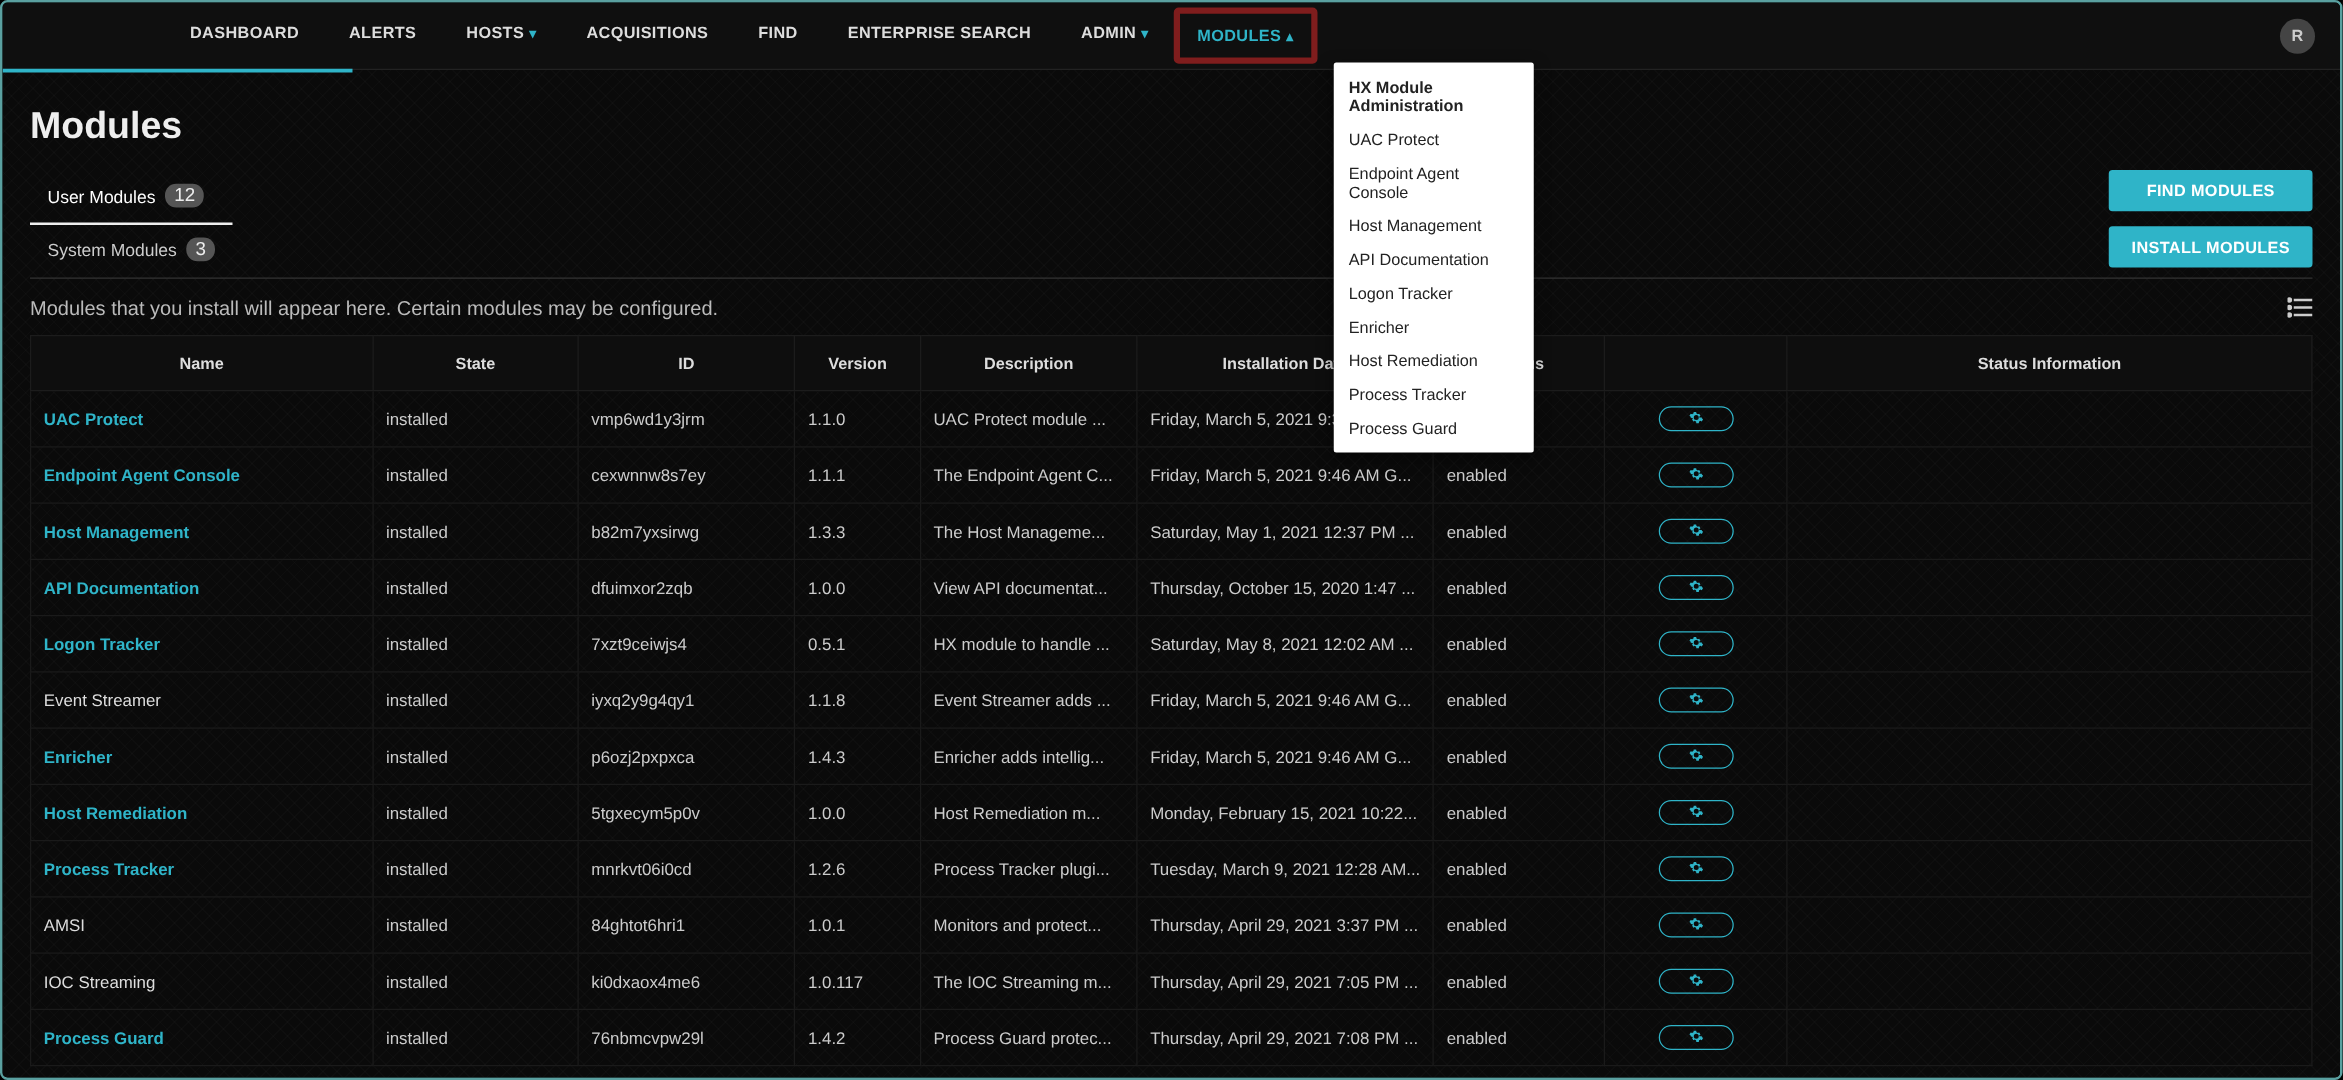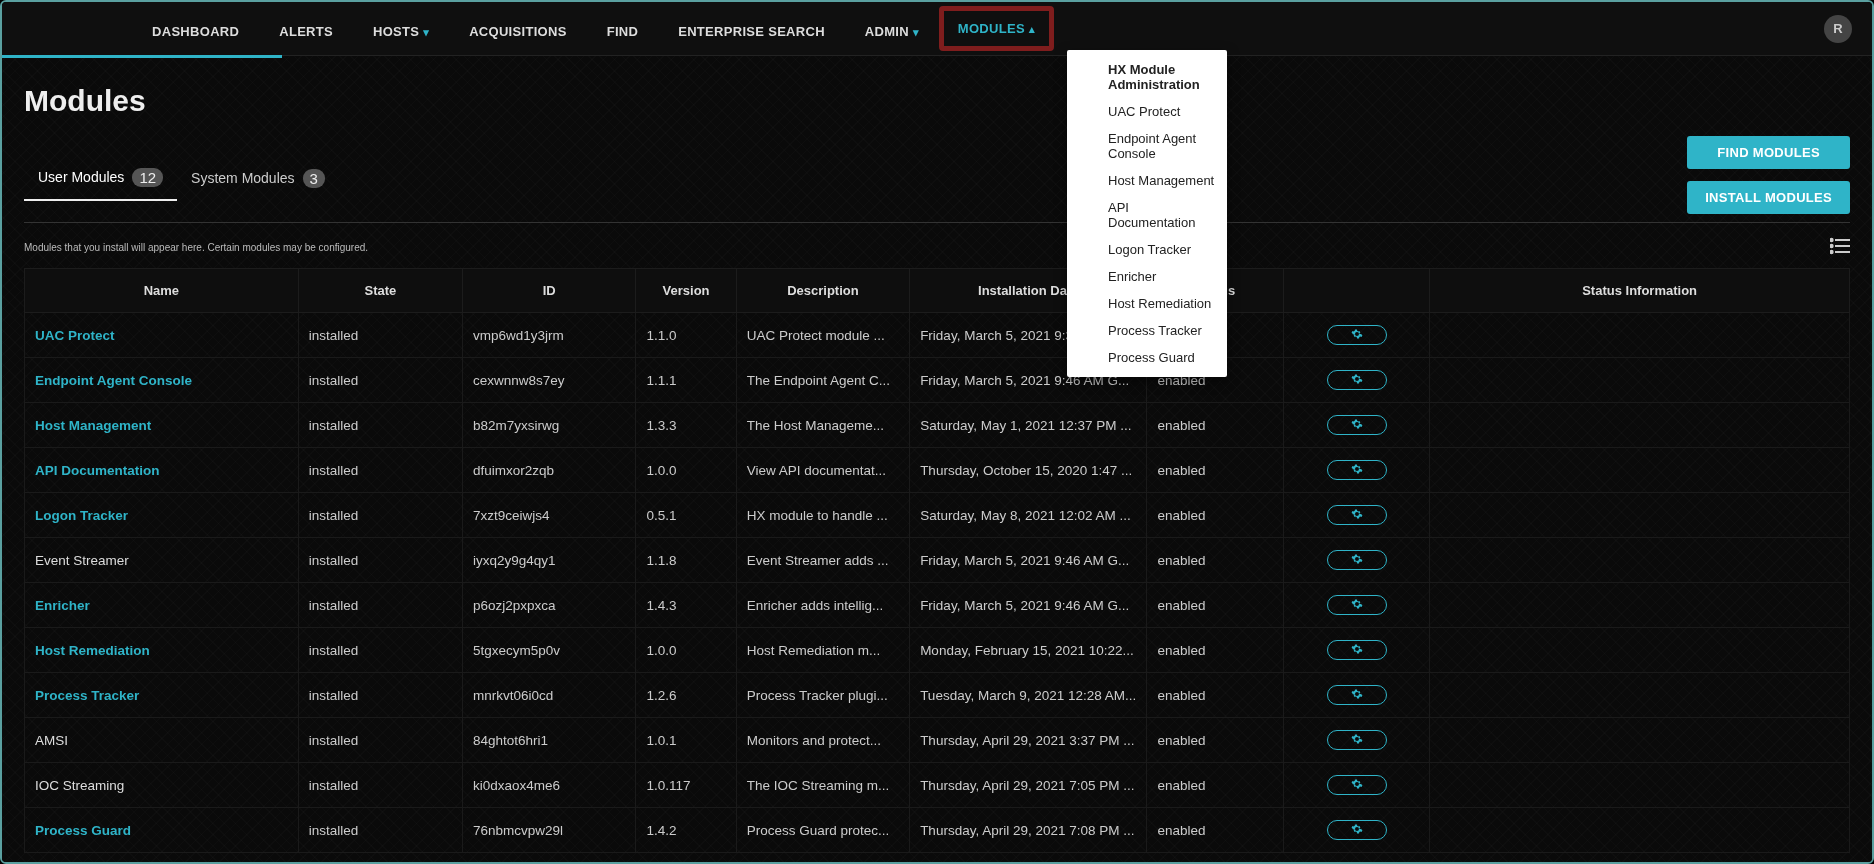--- a/index.html
+++ b/index.html
@@ -24,21 +24,21 @@
   .topbar {
     display: flex;
     align-items: center;
     height: 54px;
     background: #0f0f0f;
     border-bottom: 1px solid #222;
     padding: 0 20px;
   }
   .logo { display: flex; align-items: center; gap: 10px; color: #fff; font-weight: 300; letter-spacing: 2px; font-size: 18px; }
   .logo svg { width: 22px; height: 22px; }
-  .nav { display: flex; gap: 0; margin-left: 110px; align-items: flex-end; }
+  .nav { display: flex; gap: 0; margin-left: 110px; }
   .nav-item {
     color: #ddd; font-weight: 700; font-size: 13px;
     padding: 18px 20px; letter-spacing: 0.3px; cursor: pointer;
     position: relative;
   }
   .nav-item .caret { color: #2fb4c8; margin-left: 4px; font-size: 11px; }
   .nav-item.active {
     color: #2fb4c8;
     border: 5px solid #7f1d1d;
     border-radius: 4px;
@@ -53,37 +53,37 @@
     background: #444; color: #ccc; display: flex; align-items: center; justify-content: center;
     font-size: 13px; font-weight: 600;
   }
   
   .dropdown {
     position: absolute; top: 48px; left: 1065px; width: 160px;
     background: #fff; color: #222; border-radius: 2px;
     box-shadow: 0 4px 12px rgba(0,0,0,0.5);
     z-index: 100; padding: 6px 0;
   }
-  .dropdown-item { padding: 6px 12px; font-size: 13px; cursor: pointer; margin-left: 29px; }
+  .dropdown-item { padding: 6px 12px; font-size: 13px; cursor: pointer; }
   .dropdown-item:first-child { font-weight: 700; }
   
   .page { padding: 28px 22px 0; }
   .page-title { font-size: 30px; font-weight: 600; color: #eee; margin-bottom: 18px; }
   .tabs-row { display: flex; align-items: center; border-bottom: 1px solid #333; }
   .tab { padding: 10px 14px 12px; font-size: 14px; color: #ccc; cursor: pointer; display: flex; align-items: center; gap: 8px;}
   .tab.active { border-bottom: 2px solid #eee; color: #fff; }
   .pill { background: #555; color: #eee; border-radius: 9px; padding: 1px 7px; font-size: 15px; }
   .actions { margin-left: auto; display: flex; gap: 12px; padding-bottom: 8px; flex-direction: column;}
   .btn {
     background: #2fb4c8; color: #fff; font-weight: 700; font-size: 13px;
     border: none; border-radius: 3px; padding: 9px 18px; cursor: pointer;
     letter-spacing: 0.3px;
   }
   .subtext-row { display: flex; align-items: center; padding: 14px 0 10px;}
-  .subtext { color: #bbb; font-size: 10px; }
+  .subtext { color: #bbb; font-size: 16px; }
   .list-toggle { margin-left: auto; color: #ccc; cursor: pointer; }
   .list-toggle svg { width: 20px; height: 18px; }
   
   table { width: 100%; border-collapse: collapse; table-layout: fixed; }
   thead th {
     background: #0e0e0e; color: #ddd; text-align: center; font-weight: 600;
     font-size: 13px; padding: 14px 10px; border: 1px solid #1c1c1c;
   }
   tbody td {
     padding: 12px 10px; border: 1px solid #1a1a1a; font-size: 13.5px;
@@ -138,21 +138,21 @@
     <div class="dropdown-item">Enricher</div>
     <div class="dropdown-item">Host Remediation</div>
     <div class="dropdown-item">Process Tracker</div>
     <div class="dropdown-item">Process Guard</div>
   </div>
 
 <div class="page hatch" style="height:calc(100% - 54px); overflow:hidden;">
   <div class="page-title">Modules</div>
 
   <div class="tabs-row">
-    <div id="tabs" style="display:flex;">
+    <div id="tabs" style="display:flex;flex-direction:column;">
         <div class="tab active">
           <span>User Modules</span>
           <span class="pill">12</span>
         </div>
         <div class="tab">
           <span>System Modules</span>
           <span class="pill">3</span>
         </div>
       </div>
     <div class="actions">

